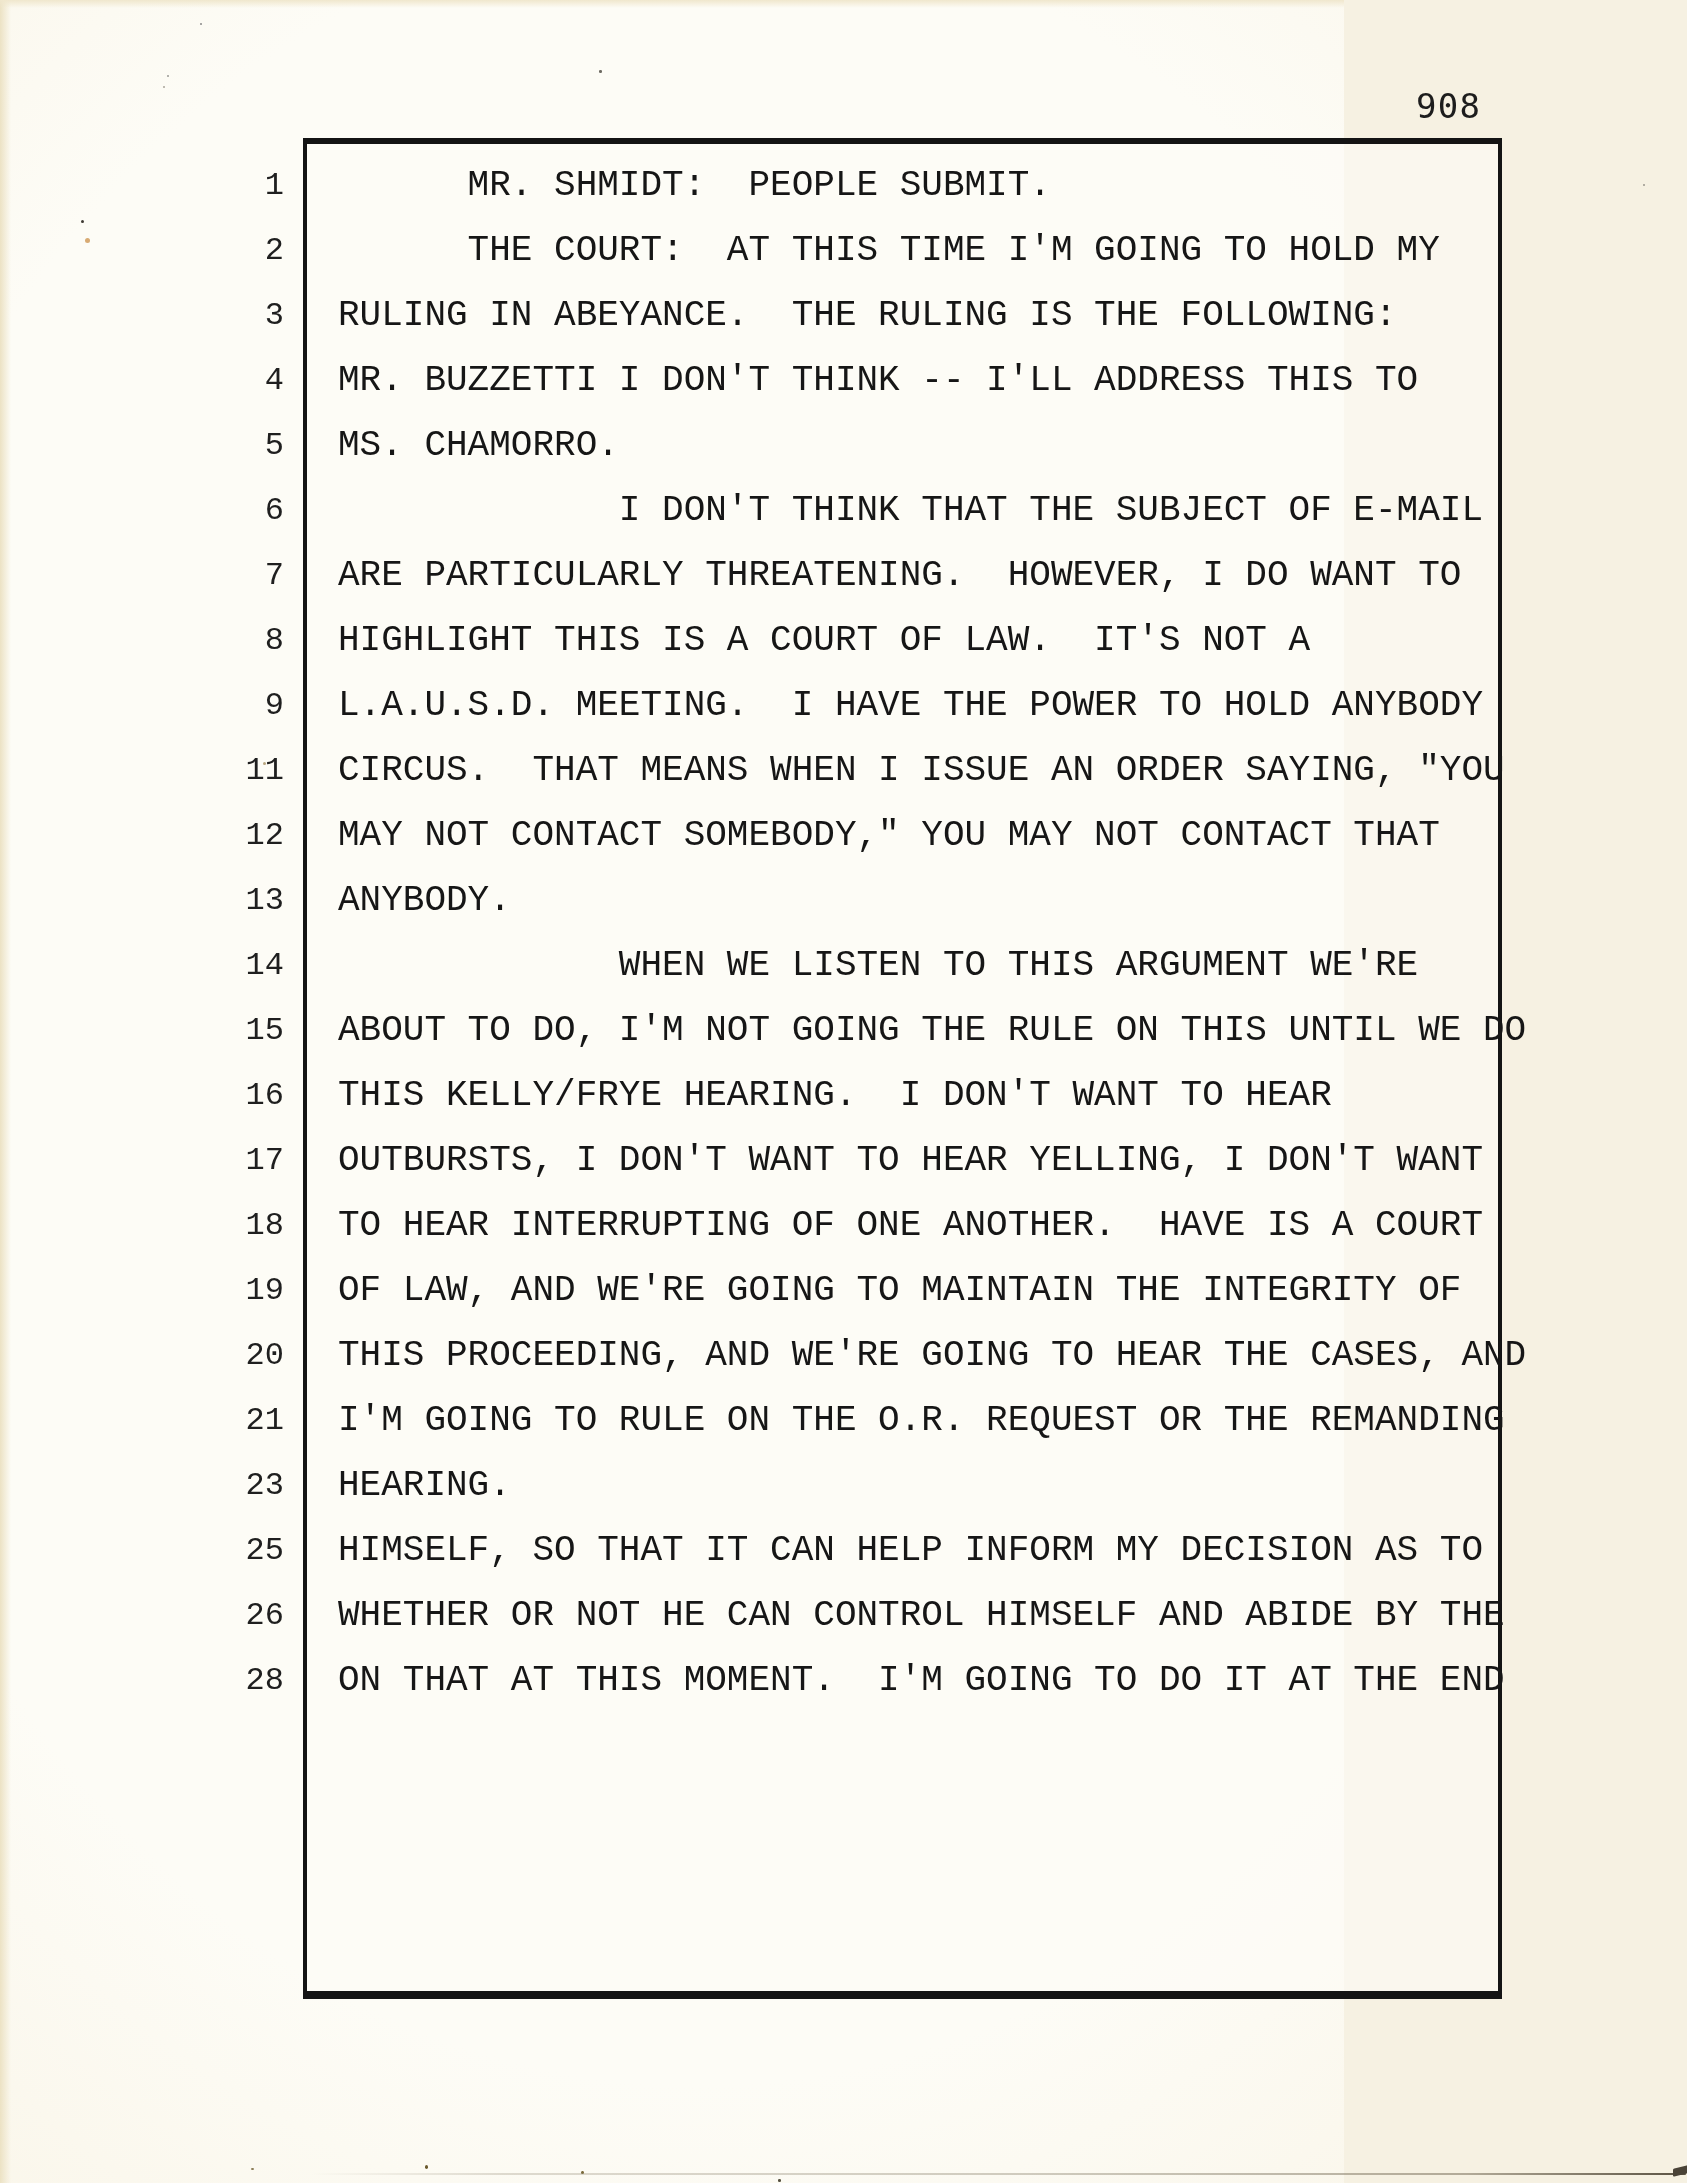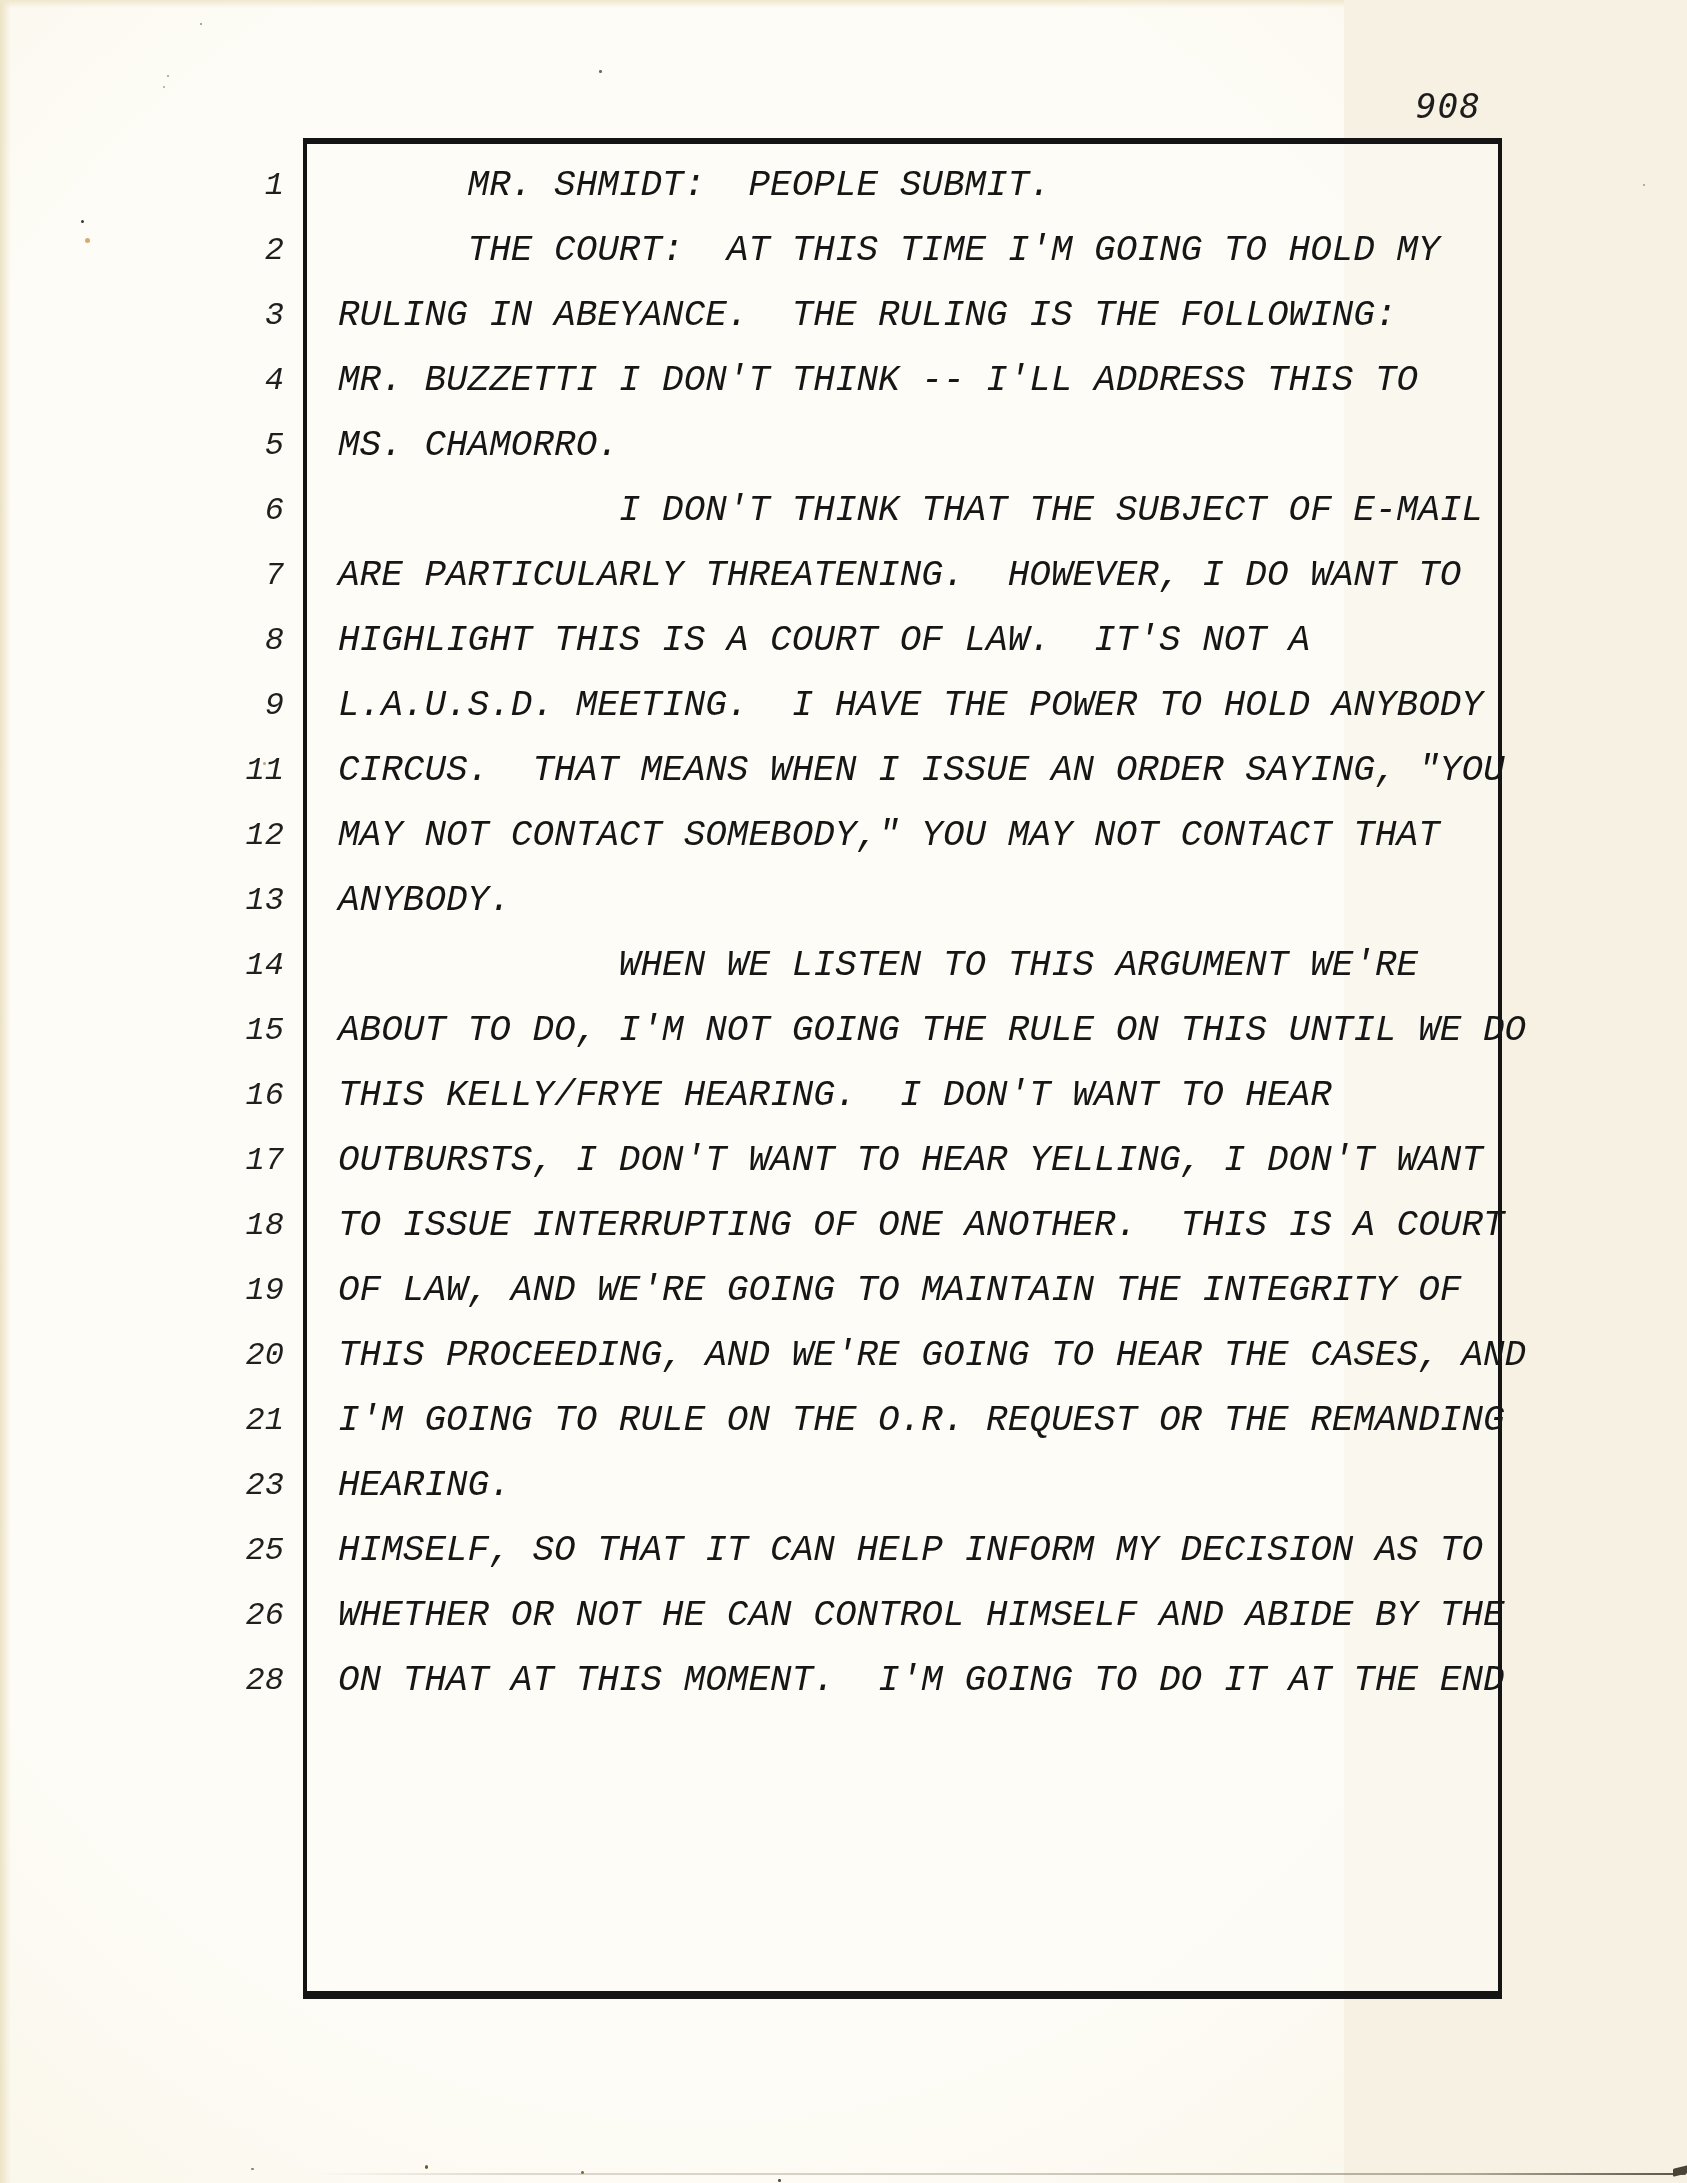--- a/index.html
+++ b/index.html
@@ -12,21 +12,20 @@
     background: #f6f1e2;
     overflow: hidden;
   }
   .paper {
     position: relative;
     width: 1344px;
     height: 2183px;
     background: radial-gradient(120% 90% at 52% 46%, #fdfcf6 55%, #f9f4e6 84%, #f1e9d1 100%);
     font-family: "Liberation Mono", "DejaVu Sans Mono", monospace;
     color: #1a1a1a;
-    font-style: italic;
   }
   
   .edge-left {
     position: absolute; left: 0; top: 0; bottom: 0; width: 10.6px;
     background: linear-gradient(90deg, #ece2c4, rgba(236,226,196,0));
   }
   .edge-top {
     position: absolute; left: 0; top: 0; right: 0; height: 8px;
     background: linear-gradient(180deg, #f0e7cd, rgba(240,231,205,0));
   }
@@ -182,21 +181,21 @@
       <div class="row">
         <div class="num">16</div>
         <div class="txt">THIS KELLY/FRYE HEARING.  I DON'T WANT TO HEAR</div>
       </div>
       <div class="row">
         <div class="num">17</div>
         <div class="txt">OUTBURSTS, I DON'T WANT TO HEAR YELLING, I DON'T WANT</div>
       </div>
       <div class="row">
         <div class="num">18</div>
-        <div class="txt">TO ISSUE INTERRUPTING OF ONE ANOTHER.  THIS IS A COURT</div>
+        <div class="txt">TO HEAR INTERRUPTING OF ONE ANOTHER.  HAVE IS A COURT</div>
       </div>
       <div class="row">
         <div class="num">19</div>
         <div class="txt">OF LAW, AND WE'RE GOING TO MAINTAIN THE INTEGRITY OF</div>
       </div>
       <div class="row">
         <div class="num">20</div>
         <div class="txt">THIS PROCEEDING, AND WE'RE GOING TO HEAR THE CASES, AND</div>
       </div>
       <div class="row">

